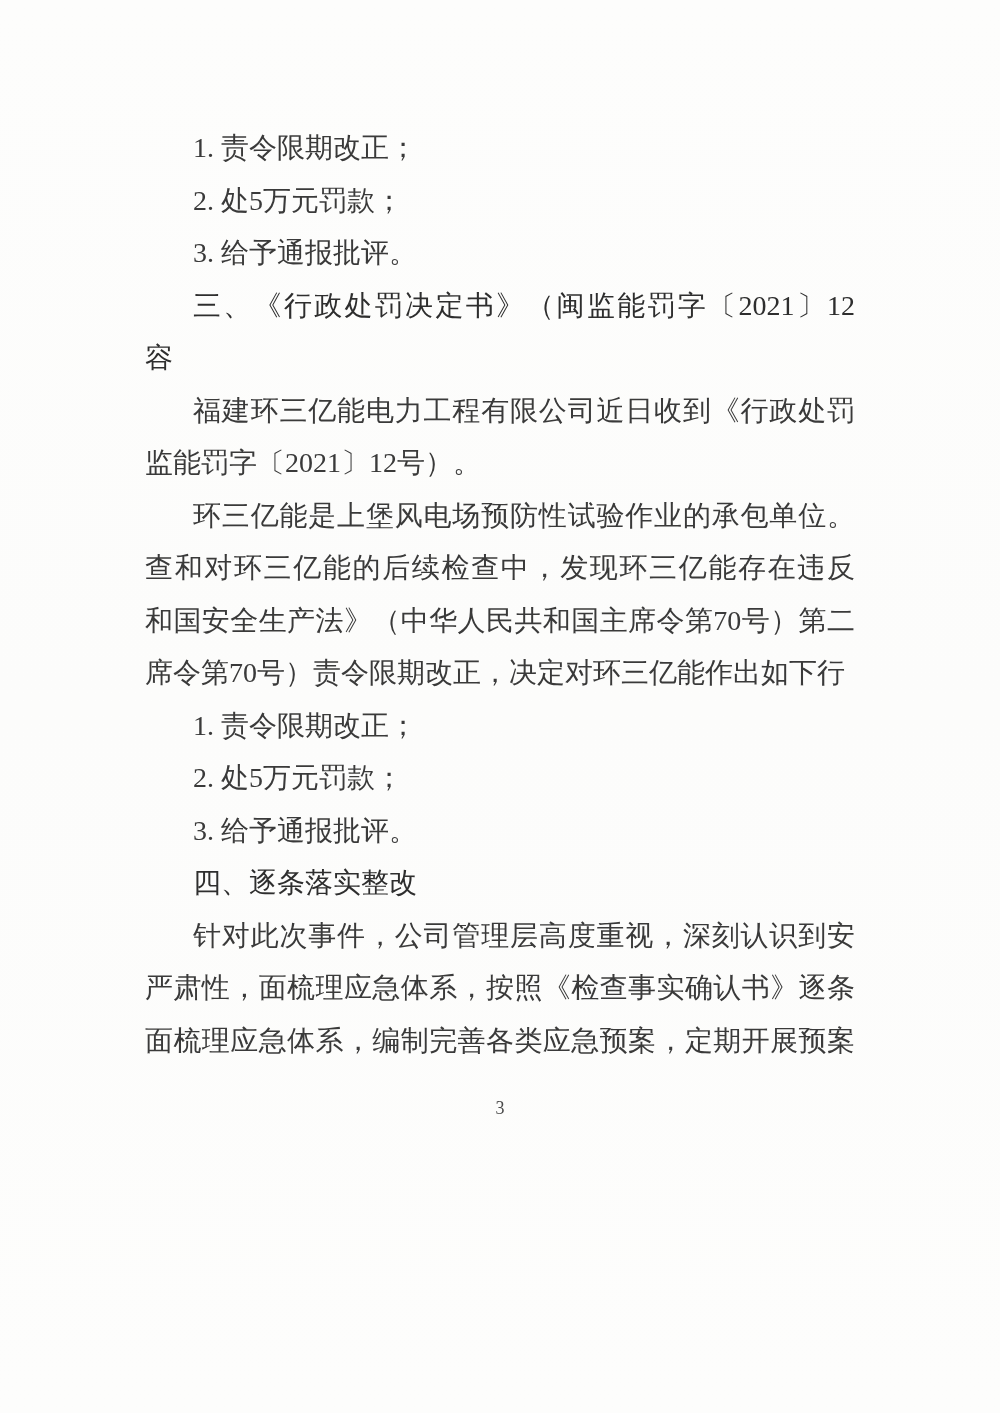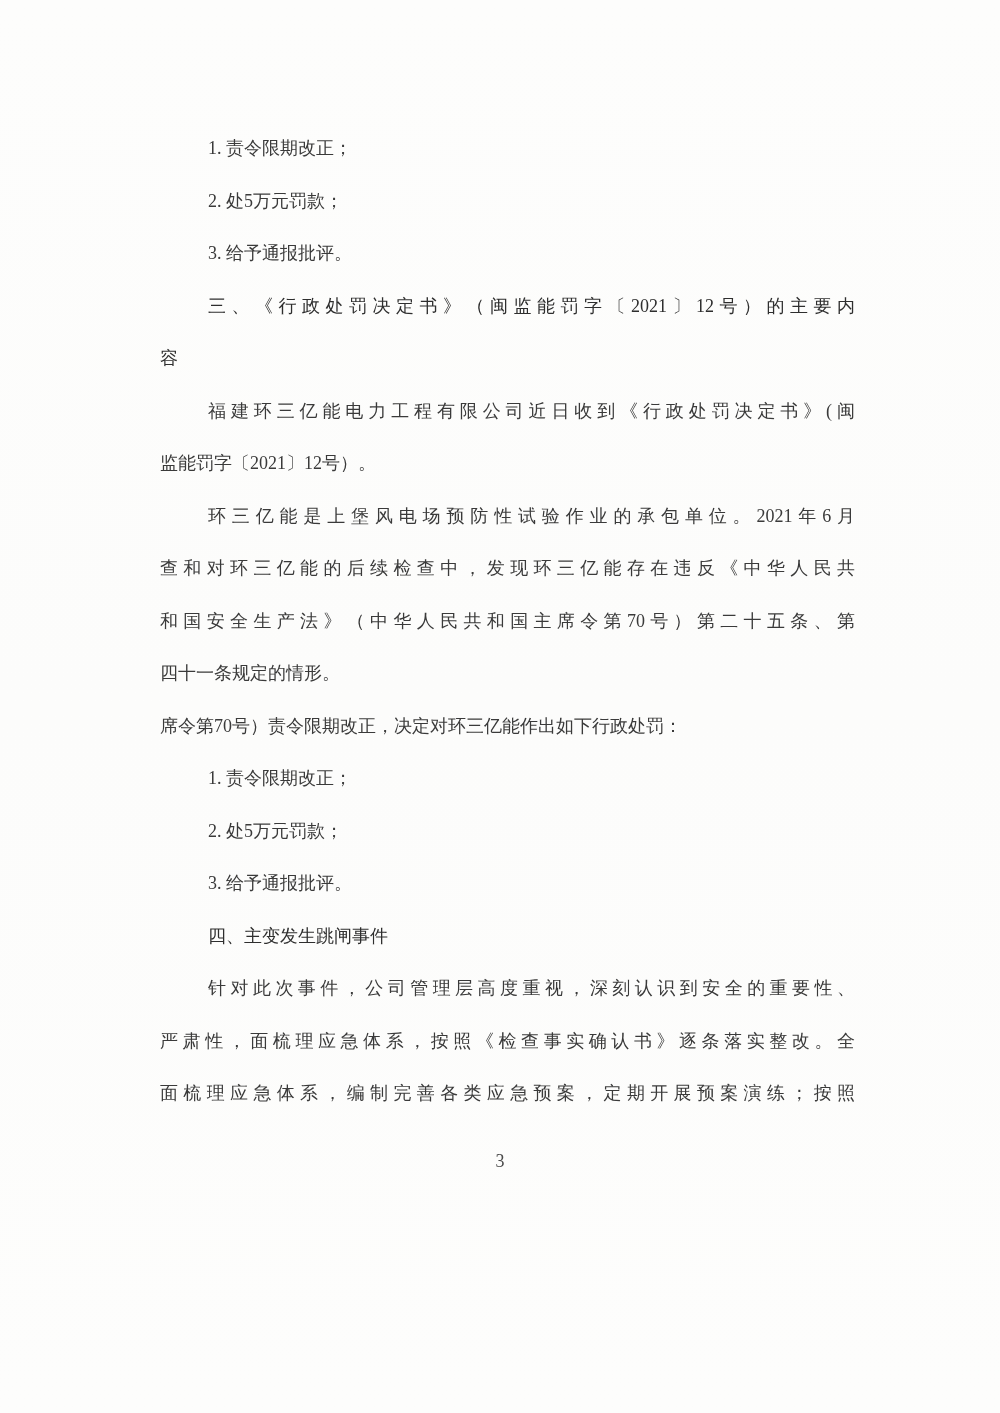--- a/index.html
+++ b/index.html
@@ -18,25 +18,24 @@
   .doc-page {
     width: 1000px;
     height: 1413px;
     background: linear-gradient(180deg, #fdfdfc 0%, #fcfcfb 50%, #fdfdfc 100%);
     box-sizing: border-box;
     padding: 122px 145px 0 145px;
   }
   .line {
     height: 52.5px;
     line-height: 52.5px;
-    font-size: 18px;
+    font-size: 28px;
     text-align: left;
     overflow: hidden;
     white-space: normal;
-    margin-left: 15px;
   }
   .line.justify {
     text-align: justify;
     text-align-last: justify;
   }
   .line.indent {
     text-indent: 48px;
   }
   .line.bold {
     font-weight: normal;
@@ -59,24 +58,23 @@
       <div class="line indent">1. 责令限期改正；</div>
       <div class="line indent">2. 处5万元罚款；</div>
       <div class="line indent">3. 给予通报批评。</div>
       <div class="line bold indent justify">三、《行政处罚决定书》（闽监能罚字〔2021〕12号）的主要内</div>
       <div class="line bold">容</div>
       <div class="line indent justify">福建环三亿能电力工程有限公司近日收到《行政处罚决定书》(闽</div>
       <div class="line">监能罚字〔2021〕12号）。</div>
       <div class="line indent justify">环三亿能是上堡风电场预防性试验作业的承包单位。2021年6月</div>
       <div class="line justify">查和对环三亿能的后续检查中，发现环三亿能存在违反《中华人民共</div>
       <div class="line justify">和国安全生产法》（中华人民共和国主席令第70号）第二十五条、第</div>
-      <div class="line">四十一条规定的情形。</div>
       <div class="line">席令第70号）责令限期改正，决定对环三亿能作出如下行政处罚：</div>
       <div class="line indent">1. 责令限期改正；</div>
       <div class="line indent">2. 处5万元罚款；</div>
       <div class="line indent">3. 给予通报批评。</div>
-      <div class="line bold indent">四、主变发生跳闸事件</div>
+      <div class="line bold indent">四、逐条落实整改</div>
       <div class="line indent justify">针对此次事件，公司管理层高度重视，深刻认识到安全的重要性、</div>
       <div class="line justify">严肃性，面梳理应急体系，按照《检查事实确认书》逐条落实整改。全</div>
       <div class="line justify">面梳理应急体系，编制完善各类应急预案，定期开展预案演练；按照</div>
     </div>
   <div class="page-number">3</div>
 </div>
 
 </body></html>

